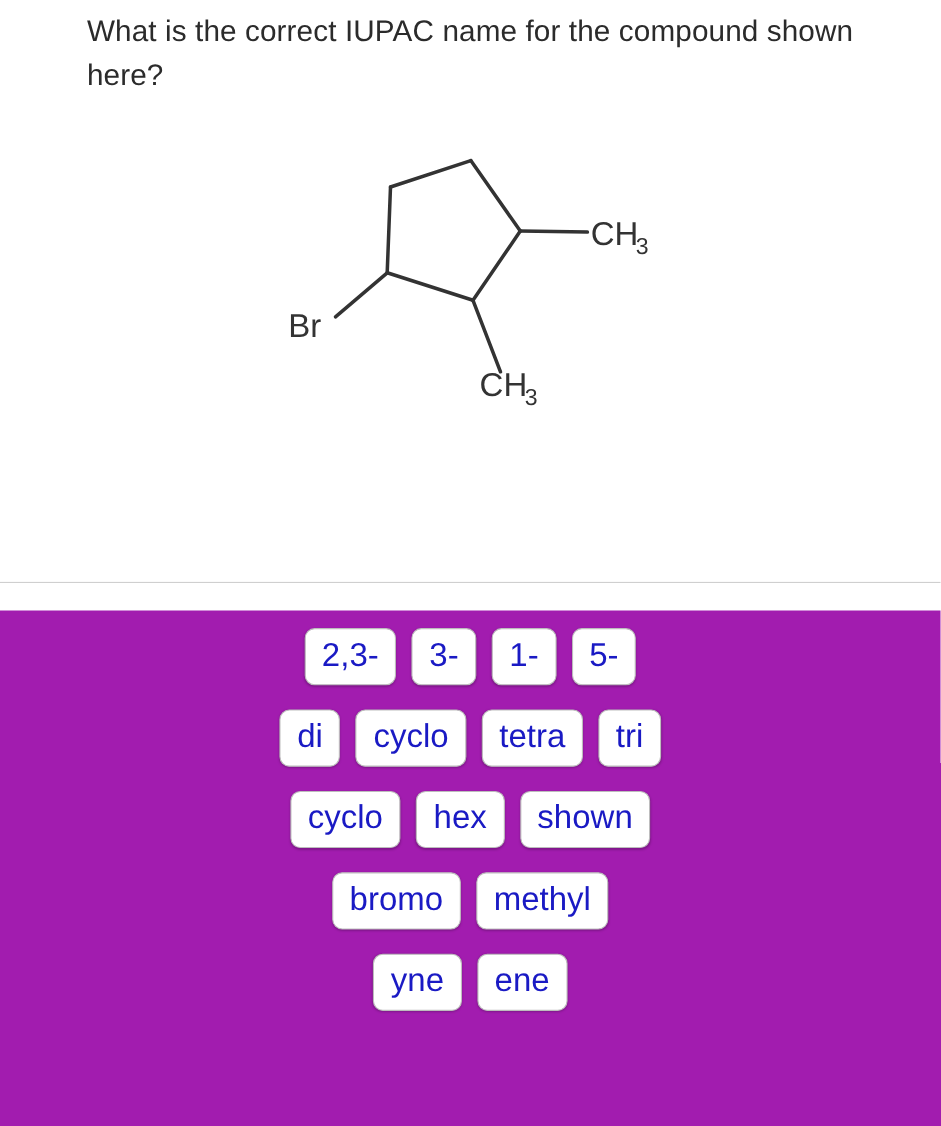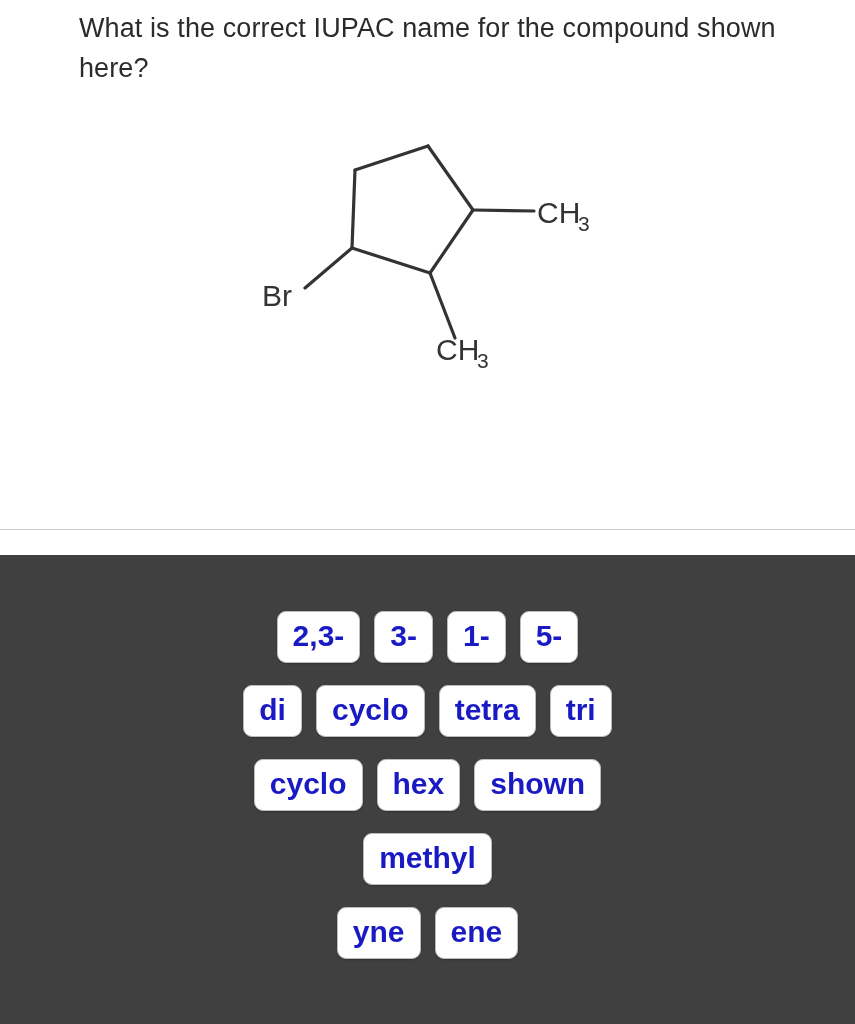--- a/index.html
+++ b/index.html
@@ -61,24 +61,23 @@
     background: #cfcfcf;
   }
 
   
   #answer-bank {
     position: absolute;
     left: 0;
     top: 555px;
     width: 855px;
     height: 469px;
-    background: #404040;
+    background: #a21caf;
     box-sizing: border-box;
-    padding-top: 56px;
-    font-weight: bold;
+    padding-top: 16px;
   }
 
   .tile-row {
     display: flex;
     justify-content: center;
     align-items: center;
     gap: 14px;
     margin-bottom: 22px;
   }
 
@@ -169,20 +168,21 @@
     <div class="tile">tri</div>
   </div>
 
   <div class="tile-row">
     <div class="tile">cyclo</div>
     <div class="tile">hex</div>
     <div class="tile">shown</div>
   </div>
 
   <div class="tile-row">
+    <div class="tile">bromo</div>
     <div class="tile">methyl</div>
   </div>
 
   <div class="tile-row">
     <div class="tile">yne</div>
     <div class="tile">ene</div>
   </div>
 
 </div>
 

